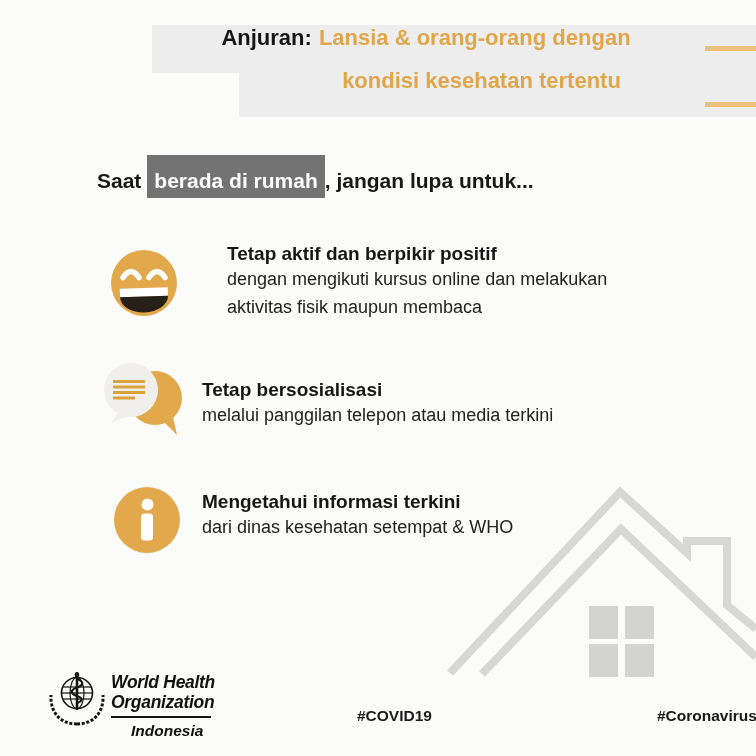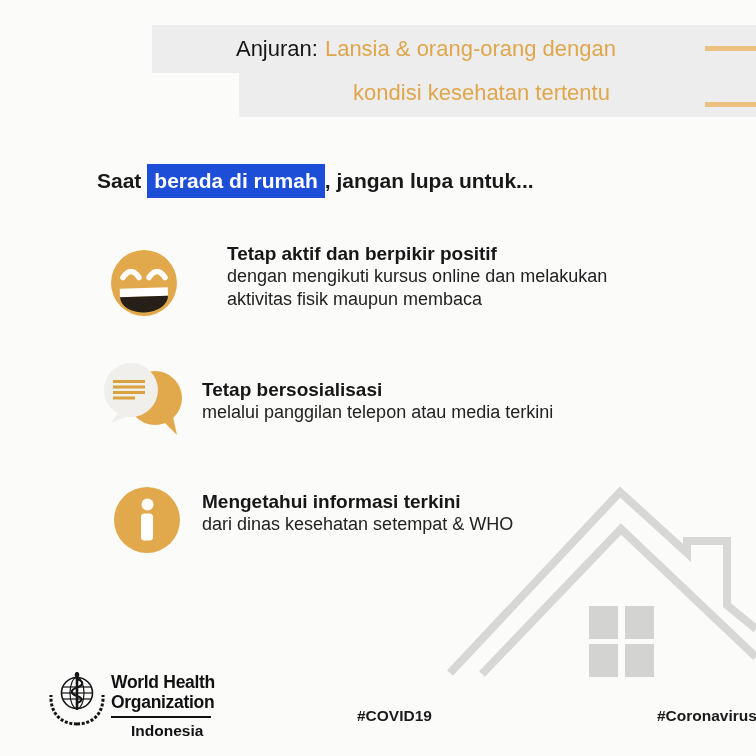--- a/index.html
+++ b/index.html
@@ -1,49 +1,49 @@
 <!DOCTYPE html>
 <html><head>
 <meta charset="utf-8">
 <style>
   html,body{margin:0;padding:0;background:#ffffff;}
   .canvas{
     position:relative;width:756px;height:756px;overflow:hidden;
     background:#fbfbfa;font-family:"Liberation Sans",sans-serif;color:#1b1b1b;
   }
   
-  .band{position:absolute;right:0;background:#ededed;display:flex;align-items:center;justify-content:center;
-        font-weight:normal;font-size:22px;white-space:nowrap;}
+  .band{position:absolute;right:0;background:#ededed;display:flex;justify-content:center;
+        font-weight:bold;font-size:22px;white-space:nowrap;}
   .band1{left:152px;top:25px;height:48px;padding-right:56px;}
   .band2{left:239px;top:68px;height:49px;padding-right:32px;}
   .black-txt{color:#161616;margin-right:7px;}
   .gold-txt{color:#dfa64b;}
   .dash{position:absolute;right:0;width:51px;height:5px;background:#eac17e;}
   .dash1{top:46px;}
   .dash2{top:102px;}
   
   .intro{position:absolute;left:97px;top:169px;font-size:21px;font-weight:bold;color:#181818;white-space:nowrap;}
   .intro .pre{margin-right:6px;}
-  .intro .hl{background:#1d4ed8;color:#ffffff;padding:5px 7px 6px 7px;}
+  .intro .hl{background:#737373;color:#ffffff;padding:14px 7px 6px 7px;}
   
   .tip-icon{position:absolute;}
   .icon1{left:110px;top:249px;}
   .icon2{left:100px;top:360px;}
   .icon3{left:114px;top:487px;}
   .tip-text{position:absolute;left:202px;width:418px;}
   .text1{top:243px;margin-left:25px;}
   .text2{top:379px;}
   .text3{top:491px;}
   .tip-title{font-size:19px;font-weight:bold;line-height:22px;color:#161616;}
-  .tip-body{font-size:18px;line-height:23px;color:#222222;}
+  .tip-body{font-size:18px;line-height:28px;color:#222222;}
   
   .house{position:absolute;left:440px;top:480px;}
   
   .who-emblem{position:absolute;left:48px;top:668px;}
-  .who-text{position:absolute;left:111px;top:672px;}
+  .who-text{position:absolute;left:111px;top:672px;font-style:italic;}
   .who-line{font-size:17.5px;font-weight:bold;line-height:20px;color:#111111;letter-spacing:-0.3px;white-space:nowrap;}
   .who-divider{width:100px;height:2px;background:#111111;margin-top:4px;}
   .who-region{font-size:15.5px;font-weight:bold;color:#111111;margin-top:4px;margin-left:20px;}
   .hashtag{position:absolute;top:707px;font-size:15.5px;font-weight:bold;color:#1a1a1a;white-space:nowrap;}
   .tag1{left:357px;}
   .tag2{left:633px;margin-left:24px;}
 </style>
 </head>
 <body>
 

